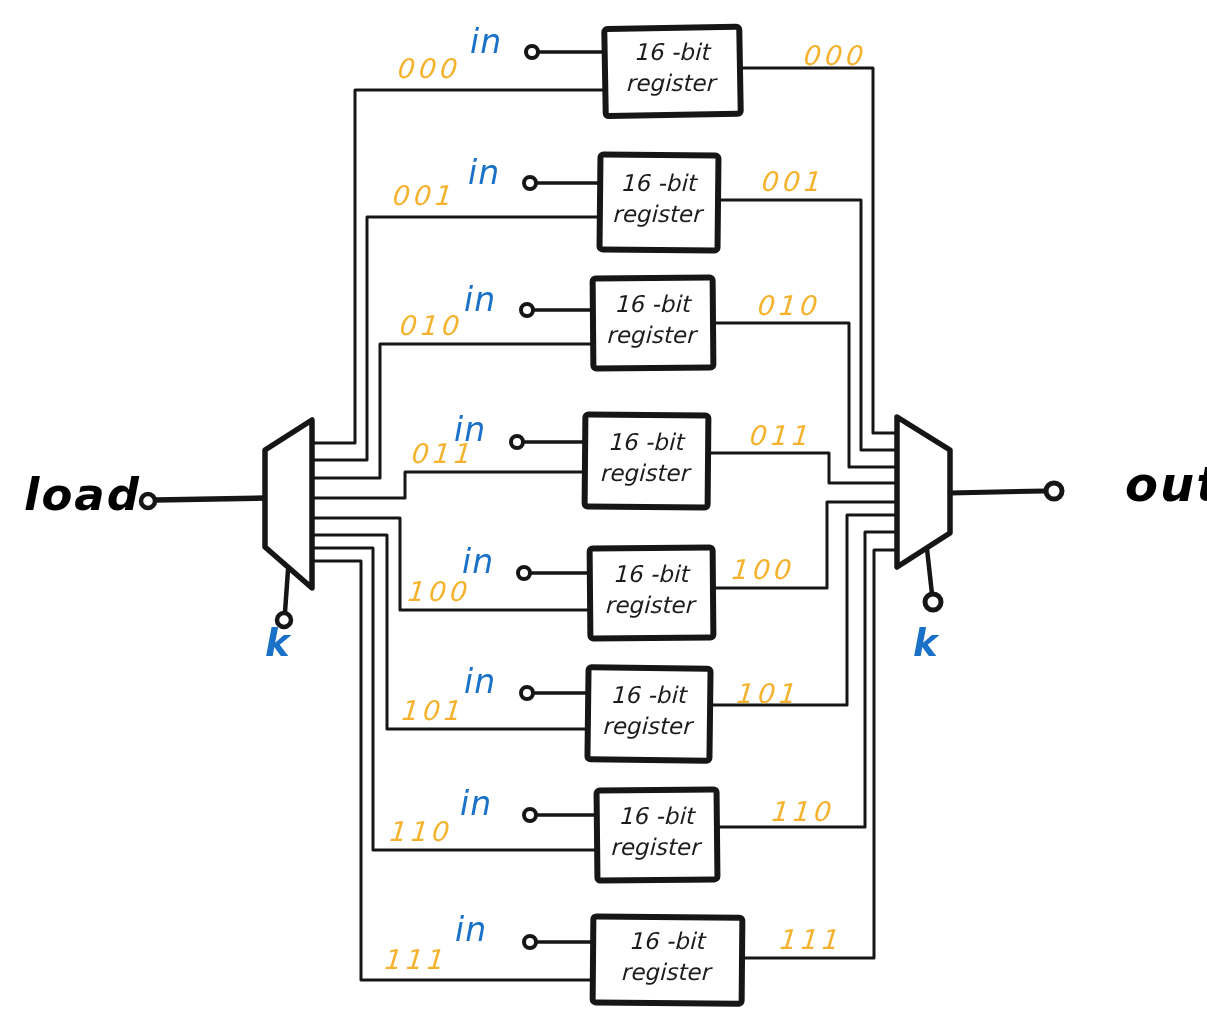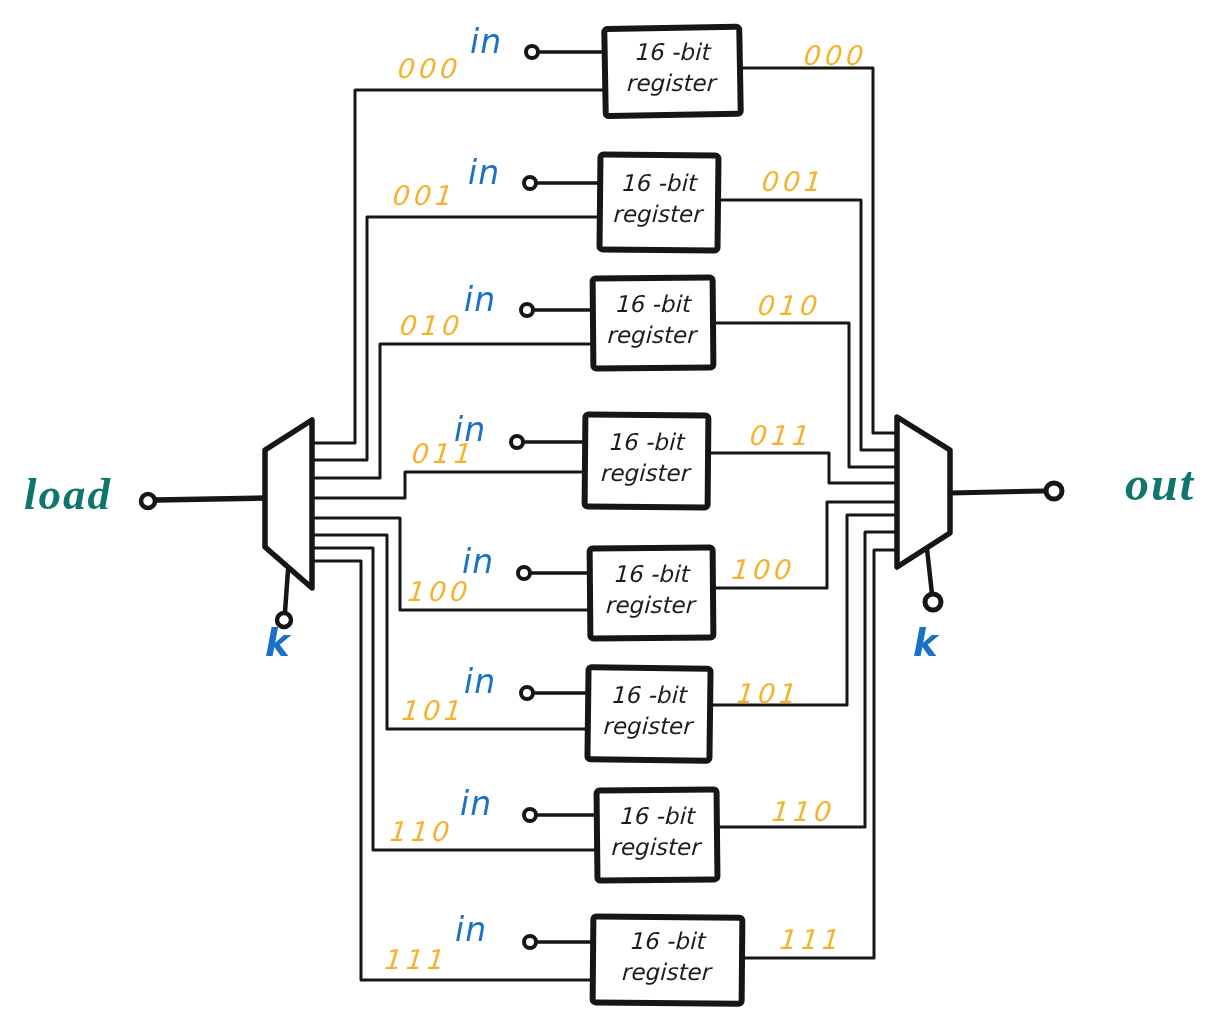--- a/index.html
+++ b/index.html
@@ -10,21 +10,21 @@
   #wires{position:absolute;left:0;top:0;}
   .lbl{position:absolute;white-space:nowrap;}
   .code{
     color:#f6b22c;font-size:27px;font-style:italic;font-weight:500;
     letter-spacing:4px;transform:skewX(-6deg);
   }
   .in-label{
     color:#1971c8;font-size:33px;font-weight:normal;font-style:italic;letter-spacing:1px;
   }
   .big-label{
-    color:#0f766e;font-weight:bold;font-style:italic;letter-spacing:2px;font-family:Liberation Serif, serif;
+    color:#000000;font-weight:bold;font-style:italic;letter-spacing:2px;
   }
   .load-label{font-size:45px;}
   .out-label{font-size:48px;margin-left:35px;}
   .sel-label{color:#1971c8;font-size:37px;font-weight:bold;font-style:italic;}
   .regtext{
     position:absolute;color:#1c1c1c;font-style:italic;font-size:23px;line-height:31px;
     text-align:center;transform:skewX(-3deg);
   }
 </style>
 </head>

